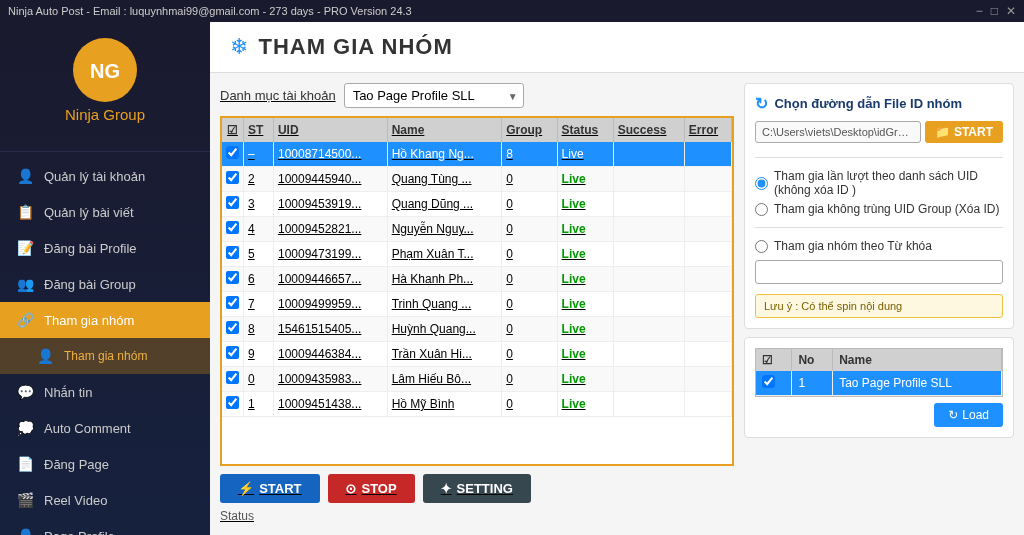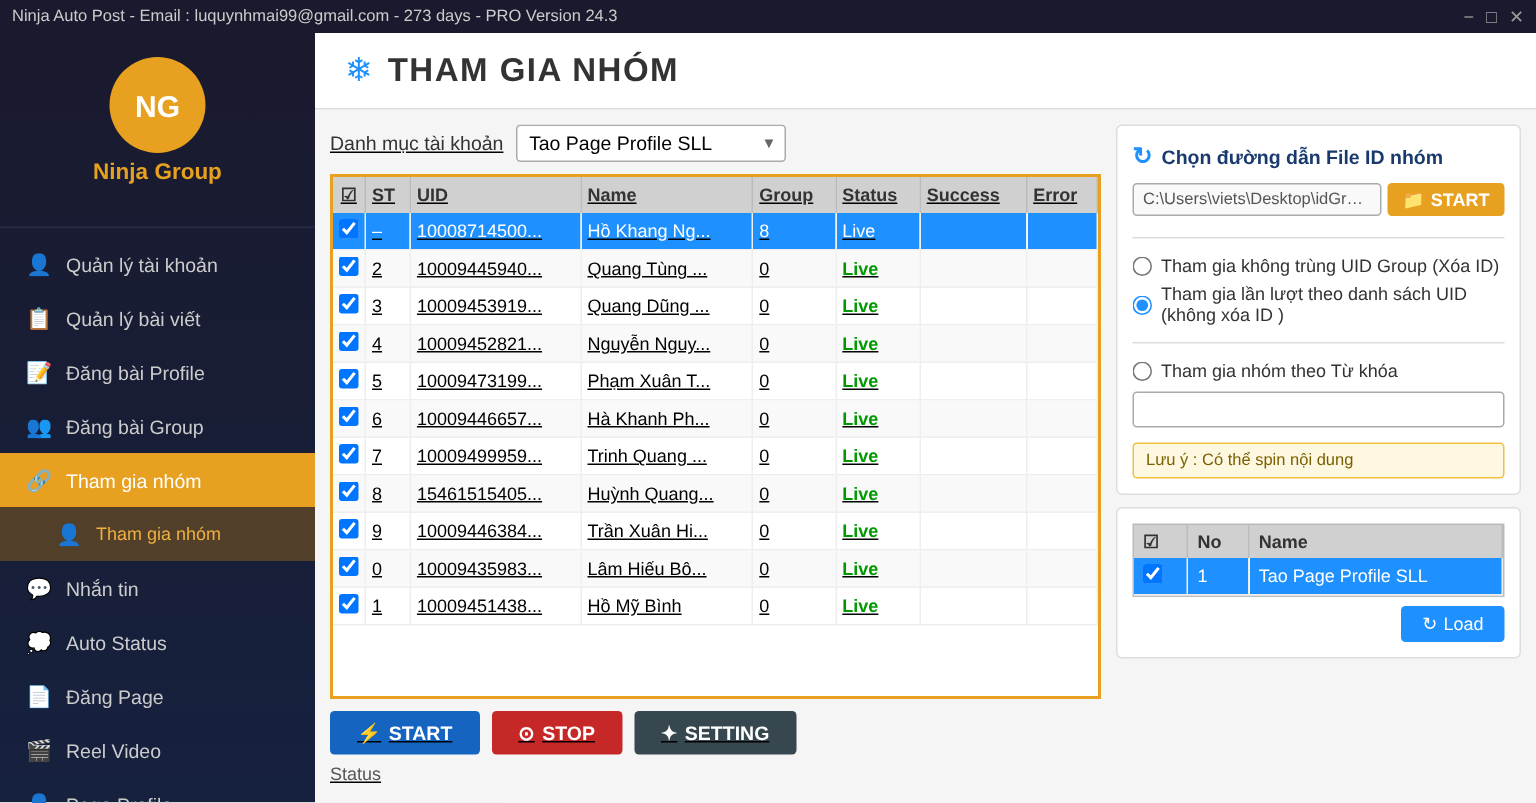--- a/index.html
+++ b/index.html
@@ -40,21 +40,21 @@
       border-bottom: 1px solid #2a2a4a;
     }
     .logo-circle {
       width: 64px; height: 64px;
       background: #e8a020;
       border-radius: 50%;
       display: flex; align-items: center; justify-content: center;
       font-weight: bold; color: white; font-size: 22px;
       position: relative;
     }
-    .logo-text { color: #e8a020; font-size: 15px; font-weight: bold; margin-top: 4px; }
+    .logo-text { color: #e8a020; font-size: 15px; font-weight: normal; margin-top: 4px; }
     .sidebar-menu { flex: 1; overflow-y: auto; padding: 6px 0; }
     .sidebar-item {
       display: flex; align-items: center; gap: 8px;
       padding: 8px 16px;
       cursor: pointer; color: #ccc; font-size: 13px;
       transition: background 0.15s;
     }
     .sidebar-item.active { background: #e8a020; color: white; }
     .sidebar-item.sub { padding-left: 36px; font-size: 12px; background: rgba(0,0,0,0.2); color: #aaa; }
     .sidebar-item.sub.active-sub { background: rgba(255,165,0,0.25); color: #f0b040; }
@@ -179,21 +179,21 @@
       <div class="sidebar-item sub active-sub">
         <span class="sidebar-icon">👤</span>
         <span>Tham gia nhóm</span>
       </div>
       <div class="sidebar-item">
         <span class="sidebar-icon">💬</span>
         <span>Nhắn tin</span>
       </div>
       <div class="sidebar-item">
         <span class="sidebar-icon">💭</span>
-        <span>Auto Status</span>
+        <span>Auto Comment</span>
       </div>
       <div class="sidebar-item">
         <span class="sidebar-icon">📄</span>
         <span>Đăng Page</span>
       </div>
       <div class="sidebar-item">
         <span class="sidebar-icon">🎬</span>
         <span>Reel Video</span>
       </div>
       <div class="sidebar-item">
@@ -379,26 +379,26 @@
           <div class="file-row">
             <div class="file-path-box">C:\Users\viets\Desktop\idGroup.txt</div>
             <button class="btn-open">
               <span>📁</span>
               <span>START</span>
             </button>
           </div>
           <div class="radio-group">
             <div class="divider"></div>
             <div class="radio-row">
+              <input type="radio" name="join-mode" id="opt2" checked="" style="">
+              <label for="opt2">Tham gia lần lượt theo danh sách UID (không xóa ID )</label>
+            </div>
+            <div class="radio-row">
               <input type="radio" name="join-mode" id="opt3" style="">
               <label for="opt3">Tham gia không trùng UID Group (Xóa ID)</label>
-            </div>
-            <div class="radio-row">
-              <input type="radio" name="join-mode" id="opt2" checked="" style="">
-              <label for="opt2">Tham gia lần lượt theo danh sách UID (không xóa ID )</label>
             </div>
             <div class="divider"></div>
             <div class="radio-row">
               <input type="radio" name="join-mode" id="opt4" style="">
               <label for="opt4">Tham gia nhóm theo Từ khóa</label>
             </div>
             <input type="text" style="width: 100%; border: 1px solid rgb(170, 170, 170); border-radius: 3px; padding: 4px; font-size: 12px; margin-top: 2px;" placeholder="">
           </div>
           <div class="note-box">Lưu ý : Có thể spin nội dung</div>
         </div>

